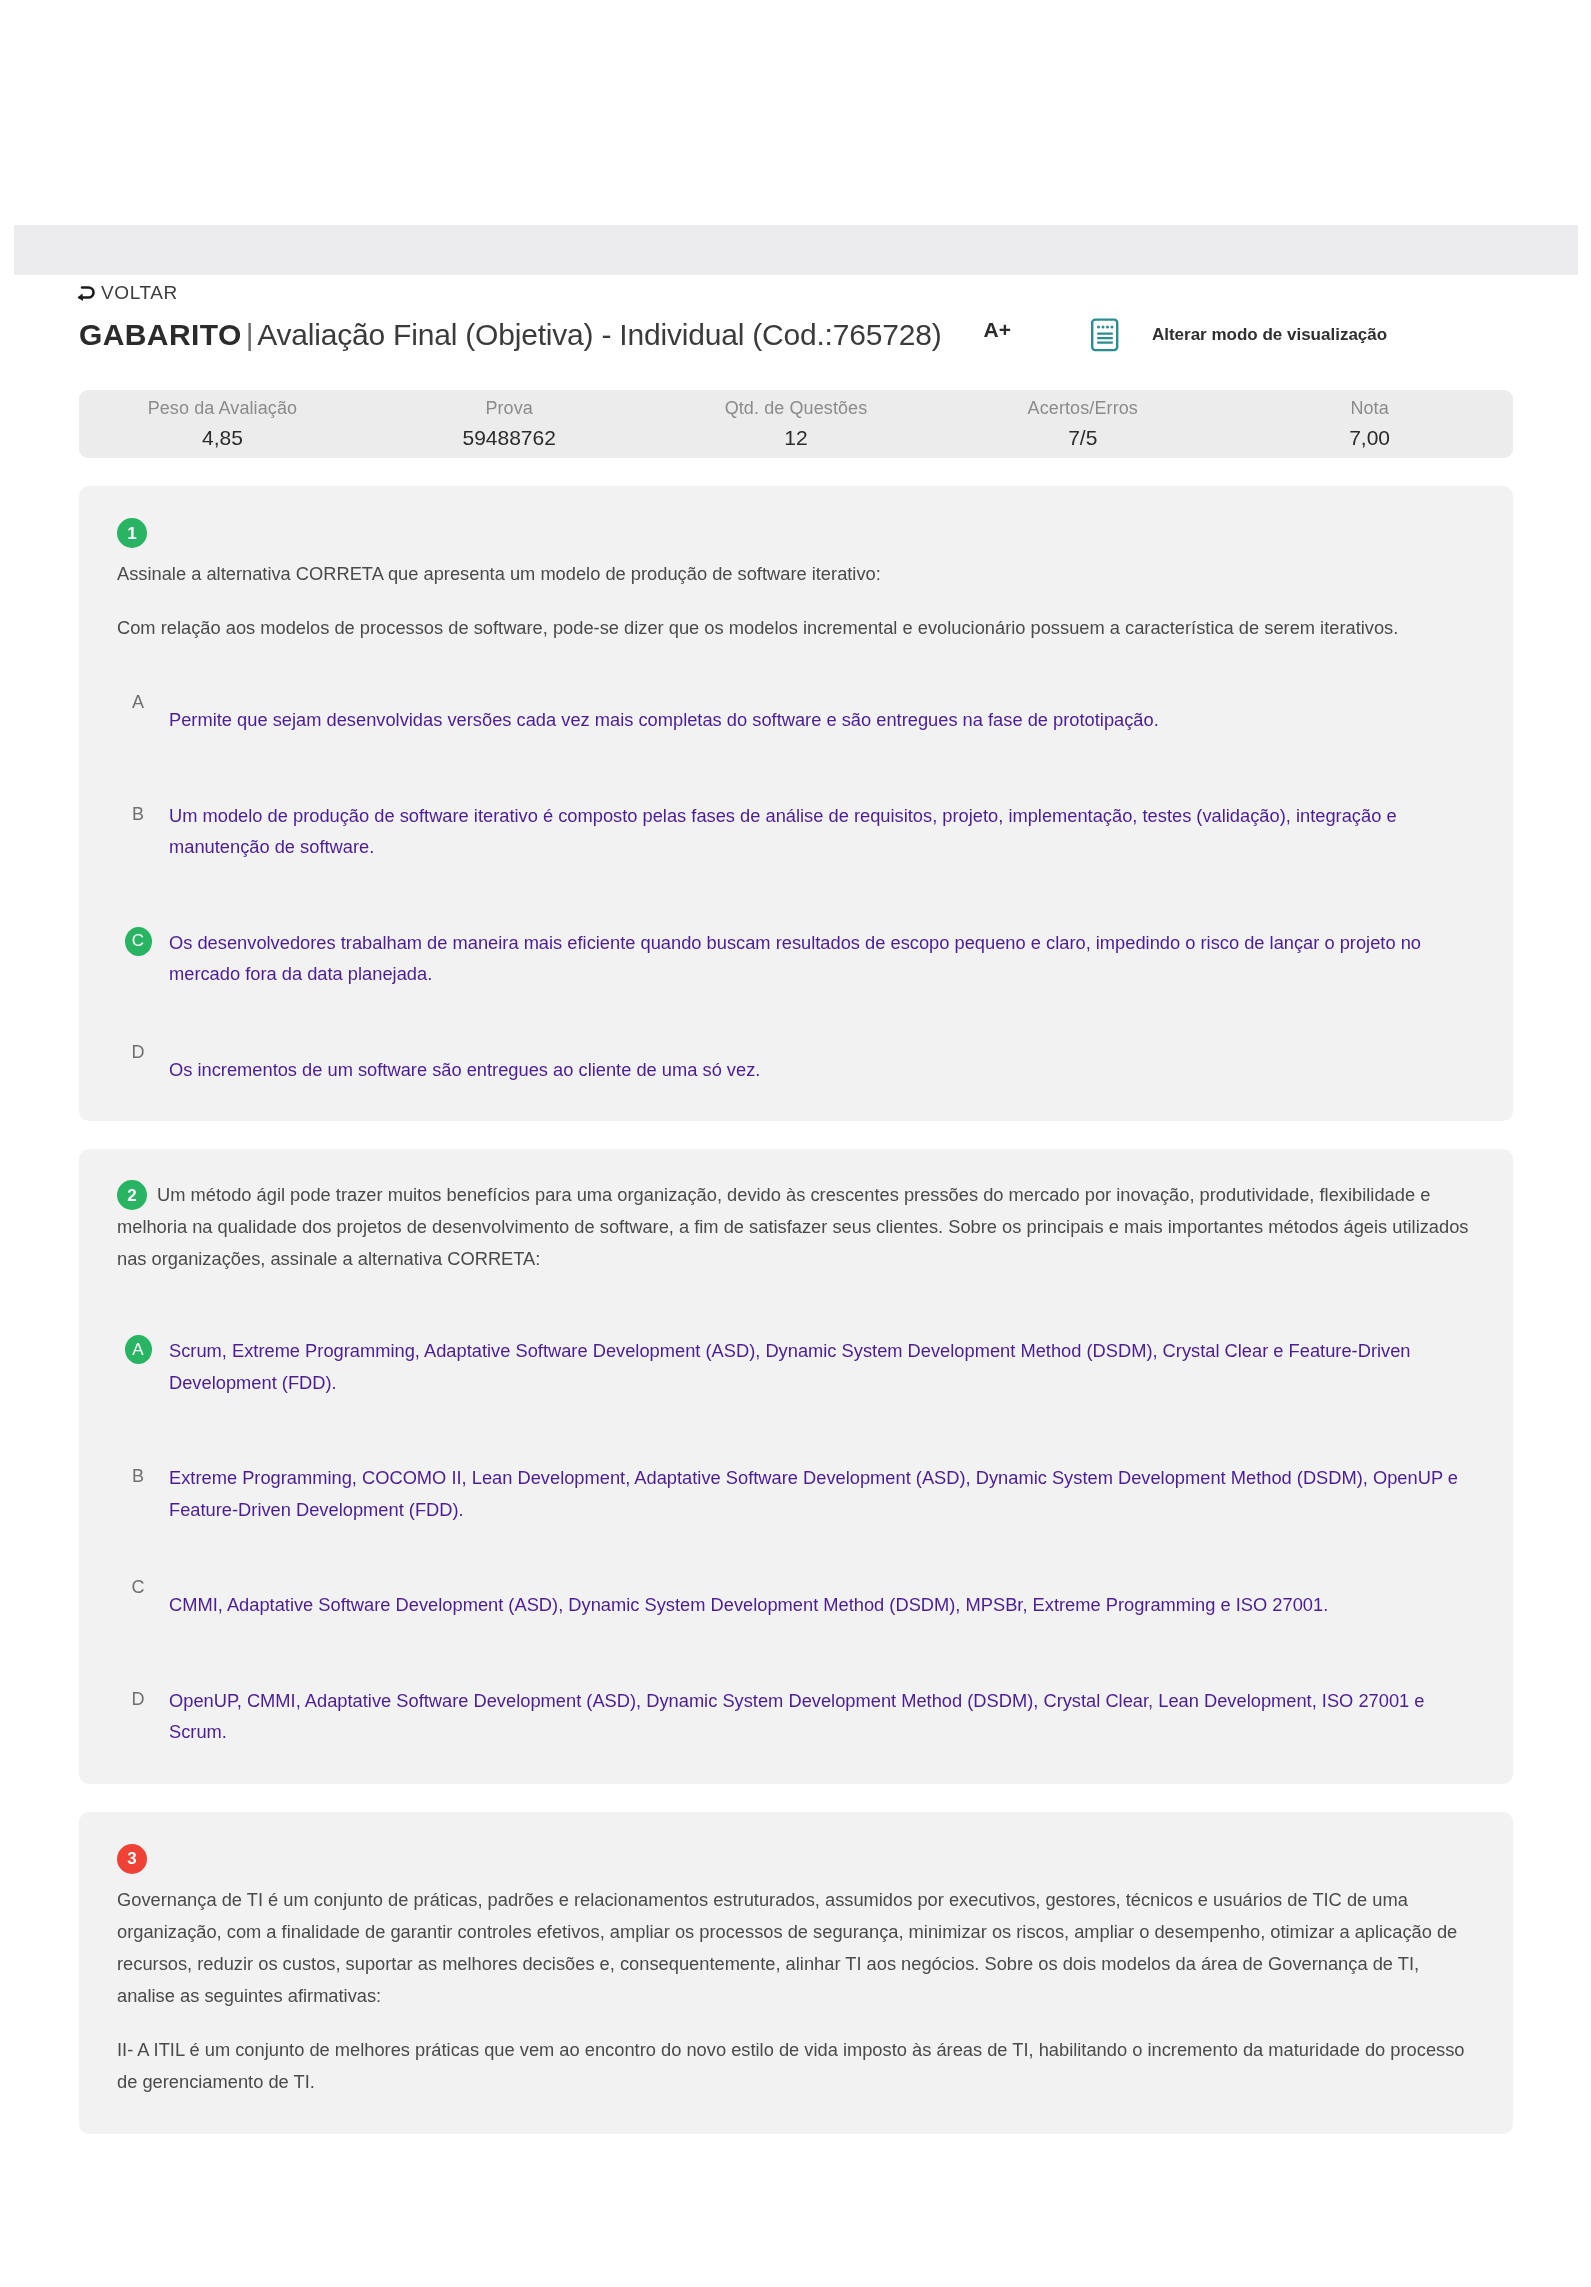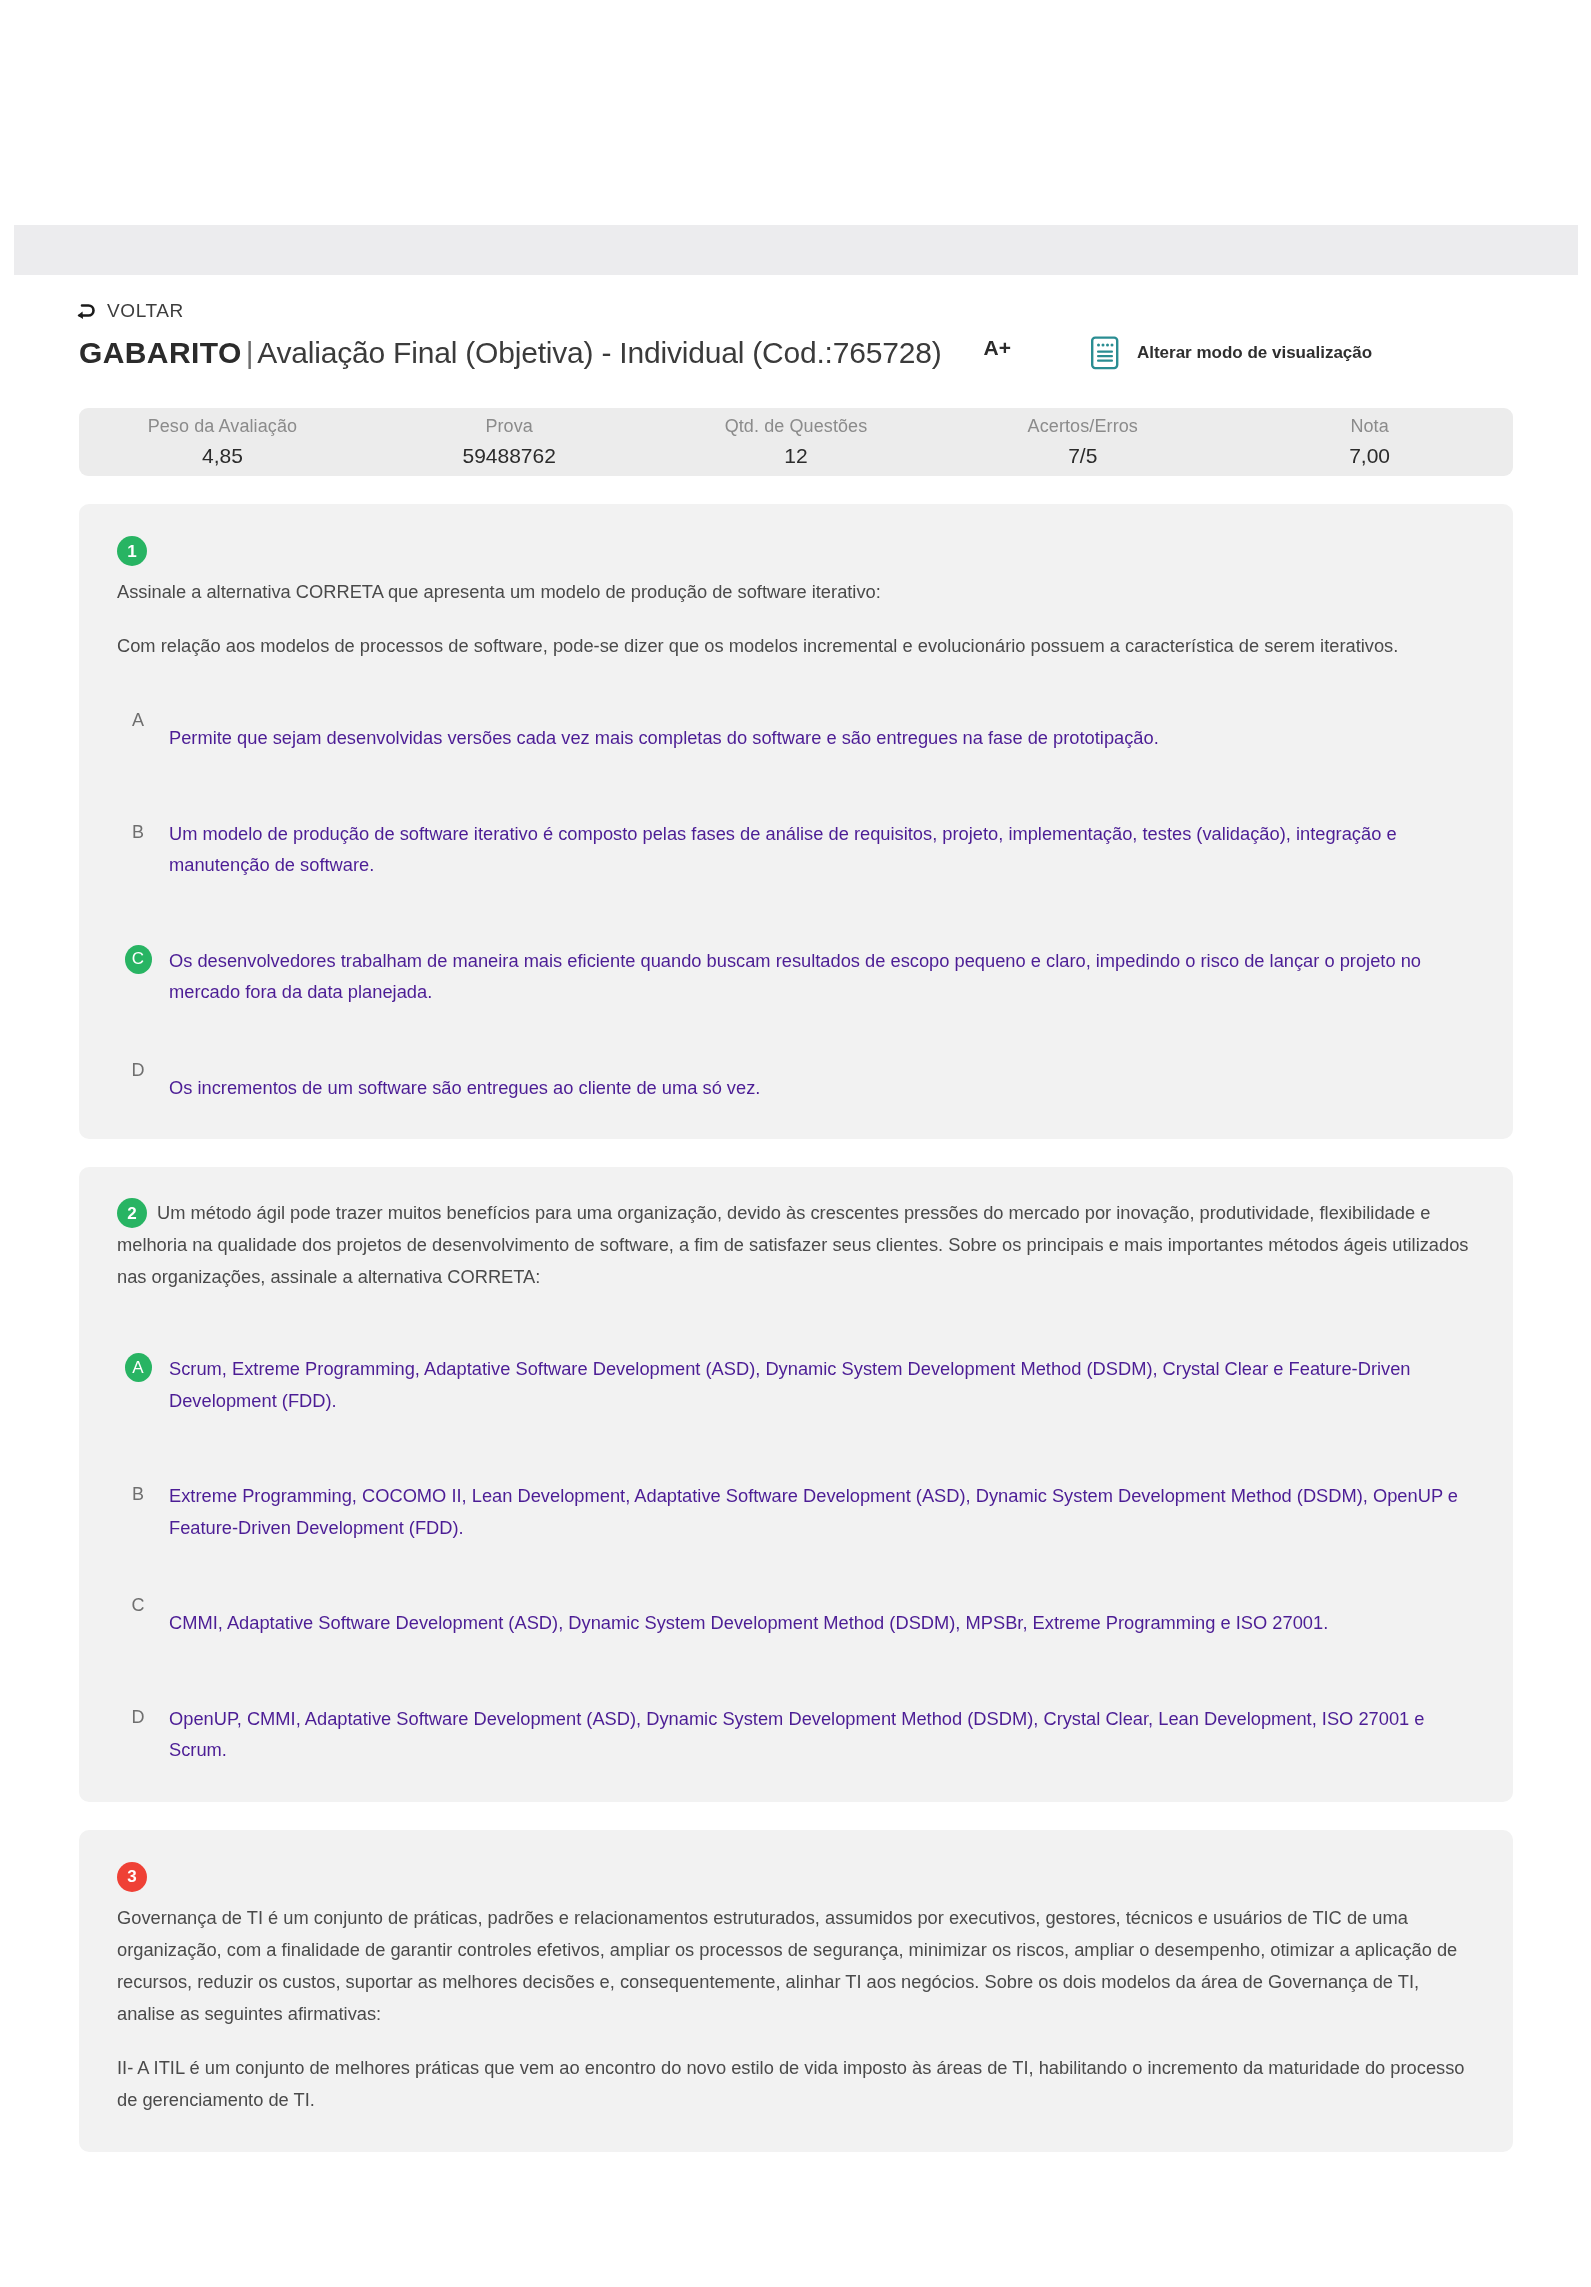--- a/index.html
+++ b/index.html
@@ -28,22 +28,22 @@
     position: absolute;
     left: 0; top: 274px;
     width: 1592px;
     padding: 0 79px 0 79px;
   }
 
   
   .back-link {
     display: flex;
     align-items: center;
-    gap: 8px;
-    margin-top: 24px;
+    gap: 2px;
+    margin-top: 6px;
     margin-left: -6px;
     width: 149px;
     cursor: pointer;
   }
   .back-icon {
     display: inline-block;
     width: 26px; height: 26px;
     position: relative;
     flex: 0 0 auto;
   }
@@ -81,21 +81,21 @@
     font-weight: 700;
     color: #2b2b2b;
     margin-left: 42px;
     cursor: pointer;
     white-space: nowrap;
   }
 
   .view-mode {
     display: flex;
     align-items: center;
-    gap: 17px;
+    gap: 32px;
     margin-left: 79px;
     cursor: pointer;
     white-space: nowrap;
   }
   .view-mode-label {
     font-size: 17px;
     font-weight: 700;
     color: #2f2f2f;
   }
   .doc-icon { display:block; }

